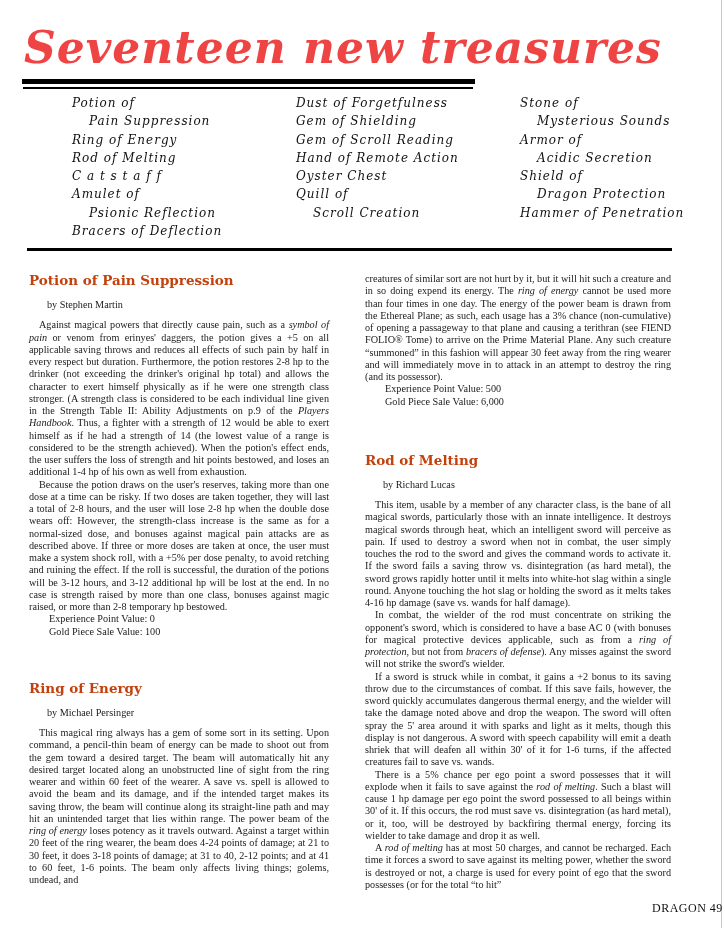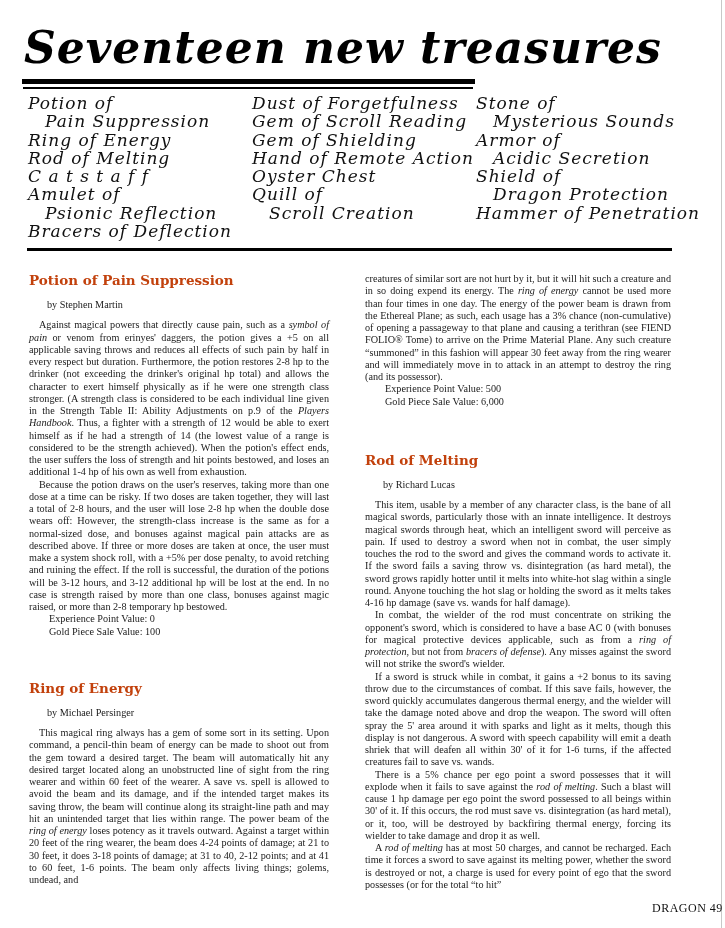--- a/index.html
+++ b/index.html
@@ -1,23 +1,23 @@
 <!DOCTYPE html>
 <html><head>
 <meta charset="utf-8">
 <style>
   html, body { margin: 0; padding: 0; background: #ffffff; }
   body { width: 725px; height: 928px; position: relative; overflow: hidden; font-family: "Liberation Serif", "DejaVu Serif", serif; color: #111; }
   .rightedge { position: absolute; left: 721px; top: 0; width: 1px; height: 928px; background: #c8c8c8; }
-  .title { position: absolute; left: 24px; top: 22px; font-family: "DejaVu Serif", "Liberation Serif", serif; font-style: italic; font-weight: bold; font-size: 44px; letter-spacing: 1px; line-height: 52px; margin: 0; color: #000000; white-space: nowrap; }
+  .title { position: absolute; left: 24px; top: 22px; font-family: "DejaVu Serif", "Liberation Serif", serif; font-style: italic; font-weight: bold; font-size: 44px; letter-spacing: 1px; line-height: 52px; margin: 0; color: #ef4444; white-space: nowrap; }
   .rule1 { position: absolute; left: 22px; top: 79px; width: 453px; height: 5px; background: #000; }
   .rule2 { position: absolute; left: 23px; top: 87px; width: 450px; height: 2px; background: #000; }
   .toc { position: absolute; top: 94px; left: 28px; width: 640px; }
   .toc-col { position: absolute; top: 0; width: 220px; }
-  .toc-item { font-family: "DejaVu Serif", "Liberation Serif", serif; font-style: italic; font-size: 17px; letter-spacing: 1px; line-height: 18.3px; white-space: nowrap; color: #111; }
+  .toc-item { font-family: "DejaVu Serif", "Liberation Serif", serif; font-style: italic; font-size: 12px; letter-spacing: 1px; line-height: 18.3px; white-space: nowrap; color: #111; margin-left: 44px; }
   .toc-item .l2 { display: block; padding-left: 17px; }
   .rule3 { position: absolute; left: 27px; top: 248px; width: 645px; height: 3px; background: #000; }
   .col { position: absolute; top: 256px; font-size: 10.2px; line-height: 12.25px; color: #1a1a1a; }
   .col.left { left: 29px; width: 300px; }
   .col.right { left: 365px; width: 306px; top: 273px; }
   .col p { margin: 0; text-align: justify; text-indent: 10px; }
   .col p.noindent { text-indent: 0; }
   .col .byline { margin: 8px; }
   .col h2 { font-family: "DejaVu Serif", "Liberation Serif", serif; font-weight: bold; font-size: 13.5px; margin: 16px 0 11px 0; line-height: 16px; color: #c2410c; }
   .col .val { padding-left: 10px; margin: 0; }
@@ -38,22 +38,22 @@
   <div class="toc-col" style="left:0">
     <div class="toc-item"><span>Potion of</span><span class="l2">Pain Suppression</span></div>
     <div class="toc-item"><span>Ring of Energy</span></div>
     <div class="toc-item"><span>Rod of Melting</span></div>
     <div class="toc-item"><span>C a t s t a f f</span></div>
     <div class="toc-item"><span>Amulet of</span><span class="l2">Psionic Reflection</span></div>
     <div class="toc-item"><span>Bracers of Deflection</span></div>
   </div>
   <div class="toc-col" style="left:224px">
     <div class="toc-item"><span>Dust of Forgetfulness</span></div>
+    <div class="toc-item"><span>Gem of Shielding</span></div>
     <div class="toc-item"><span>Gem of Scroll Reading</span></div>
-    <div class="toc-item"><span>Gem of Shielding</span></div>
     <div class="toc-item"><span>Hand of Remote Action</span></div>
     <div class="toc-item"><span>Oyster Chest</span></div>
     <div class="toc-item"><span>Quill of</span><span class="l2">Scroll Creation</span></div>
   </div>
   <div class="toc-col" style="left:448px">
     <div class="toc-item"><span>Stone of</span><span class="l2">Mysterious Sounds</span></div>
     <div class="toc-item"><span>Armor of</span><span class="l2">Acidic Secretion</span></div>
     <div class="toc-item"><span>Shield of</span><span class="l2">Dragon Protection</span></div>
     <div class="toc-item"><span>Hammer of Penetration</span></div>
   </div>

